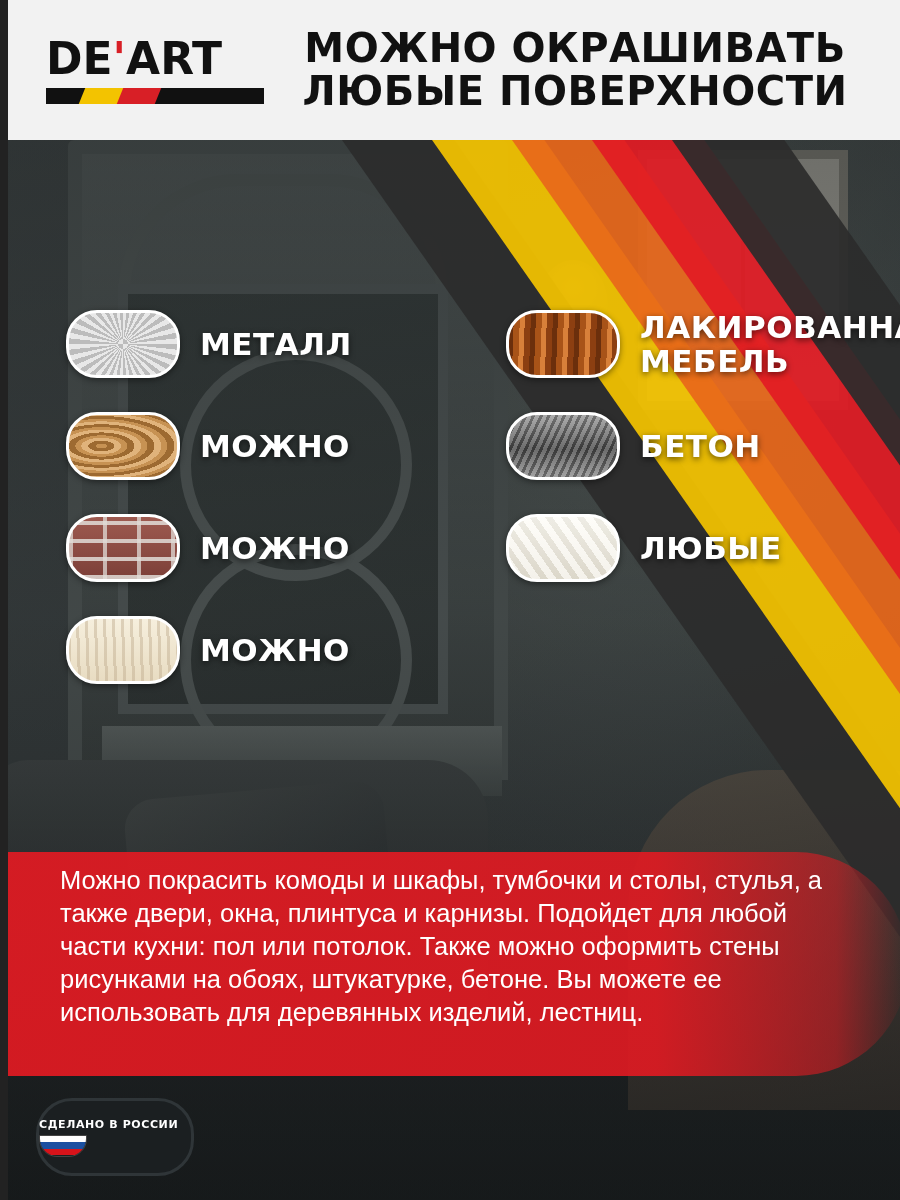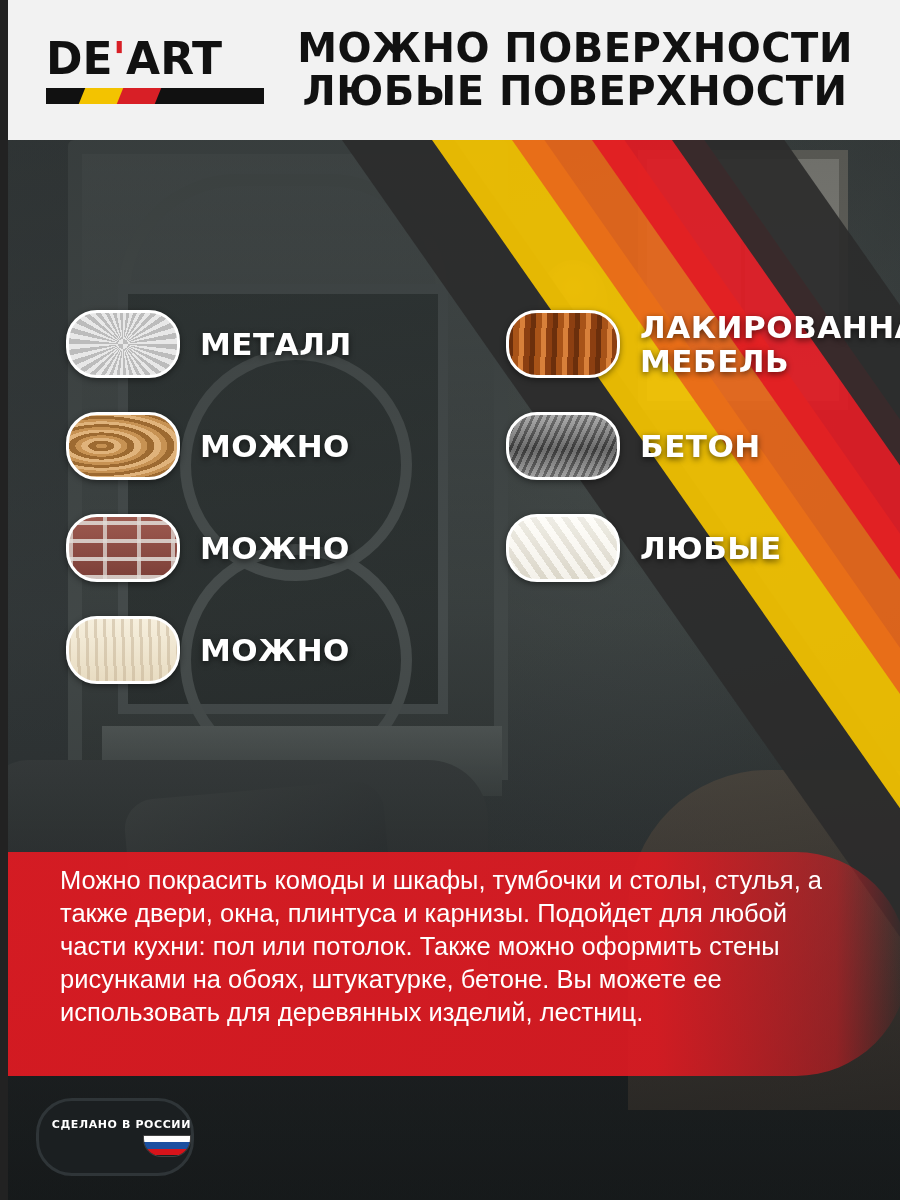--- a/index.html
+++ b/index.html
@@ -314,21 +314,21 @@
   .badge {
     position: absolute;
     left: 28px; bottom: 24px;
     width: 152px;
     height: 72px;
     background: #1b1f21;
     border: 3px solid #2f3538;
     border-radius: 36px;
     z-index: 14;
     display: flex;
-    align-items: flex-end;
+    align-items: flex-start;
     justify-content: center;
     flex-direction: column;
     gap: 4px;
   }
   .badge-text {
     color: #fff;
     font-size: 11px;
     font-weight: bold;
     letter-spacing: .6px;
     font-family: "DejaVu Sans", sans-serif;
@@ -356,21 +356,21 @@
     <div class="logo-block">
       <div class="logo-word"><span>DE</span><span class="accent">'</span><span>ART</span></div>
       <div class="logo-stripes">
         <i class="s1"></i>
         <i class="s2"></i>
         <i class="s3"></i>
         <i class="s4"></i>
       </div>
     </div>
     <div class="header-title">
-      <div>МОЖНО ПОВЕРХНОСТИ</div>
+      <div>МОЖНО ОКРАШИВАТЬ</div>
       <div>ЛЮБЫЕ ПОВЕРХНОСТИ</div>
     </div>
   </div>
 
   <div class="photo">
     <div class="ph-wall"></div>
     <div class="ph-frame"></div>
     <div class="ph-lamp"></div>
     <div class="ph-cabinet">
       <div class="ph-cab-arch"></div>

